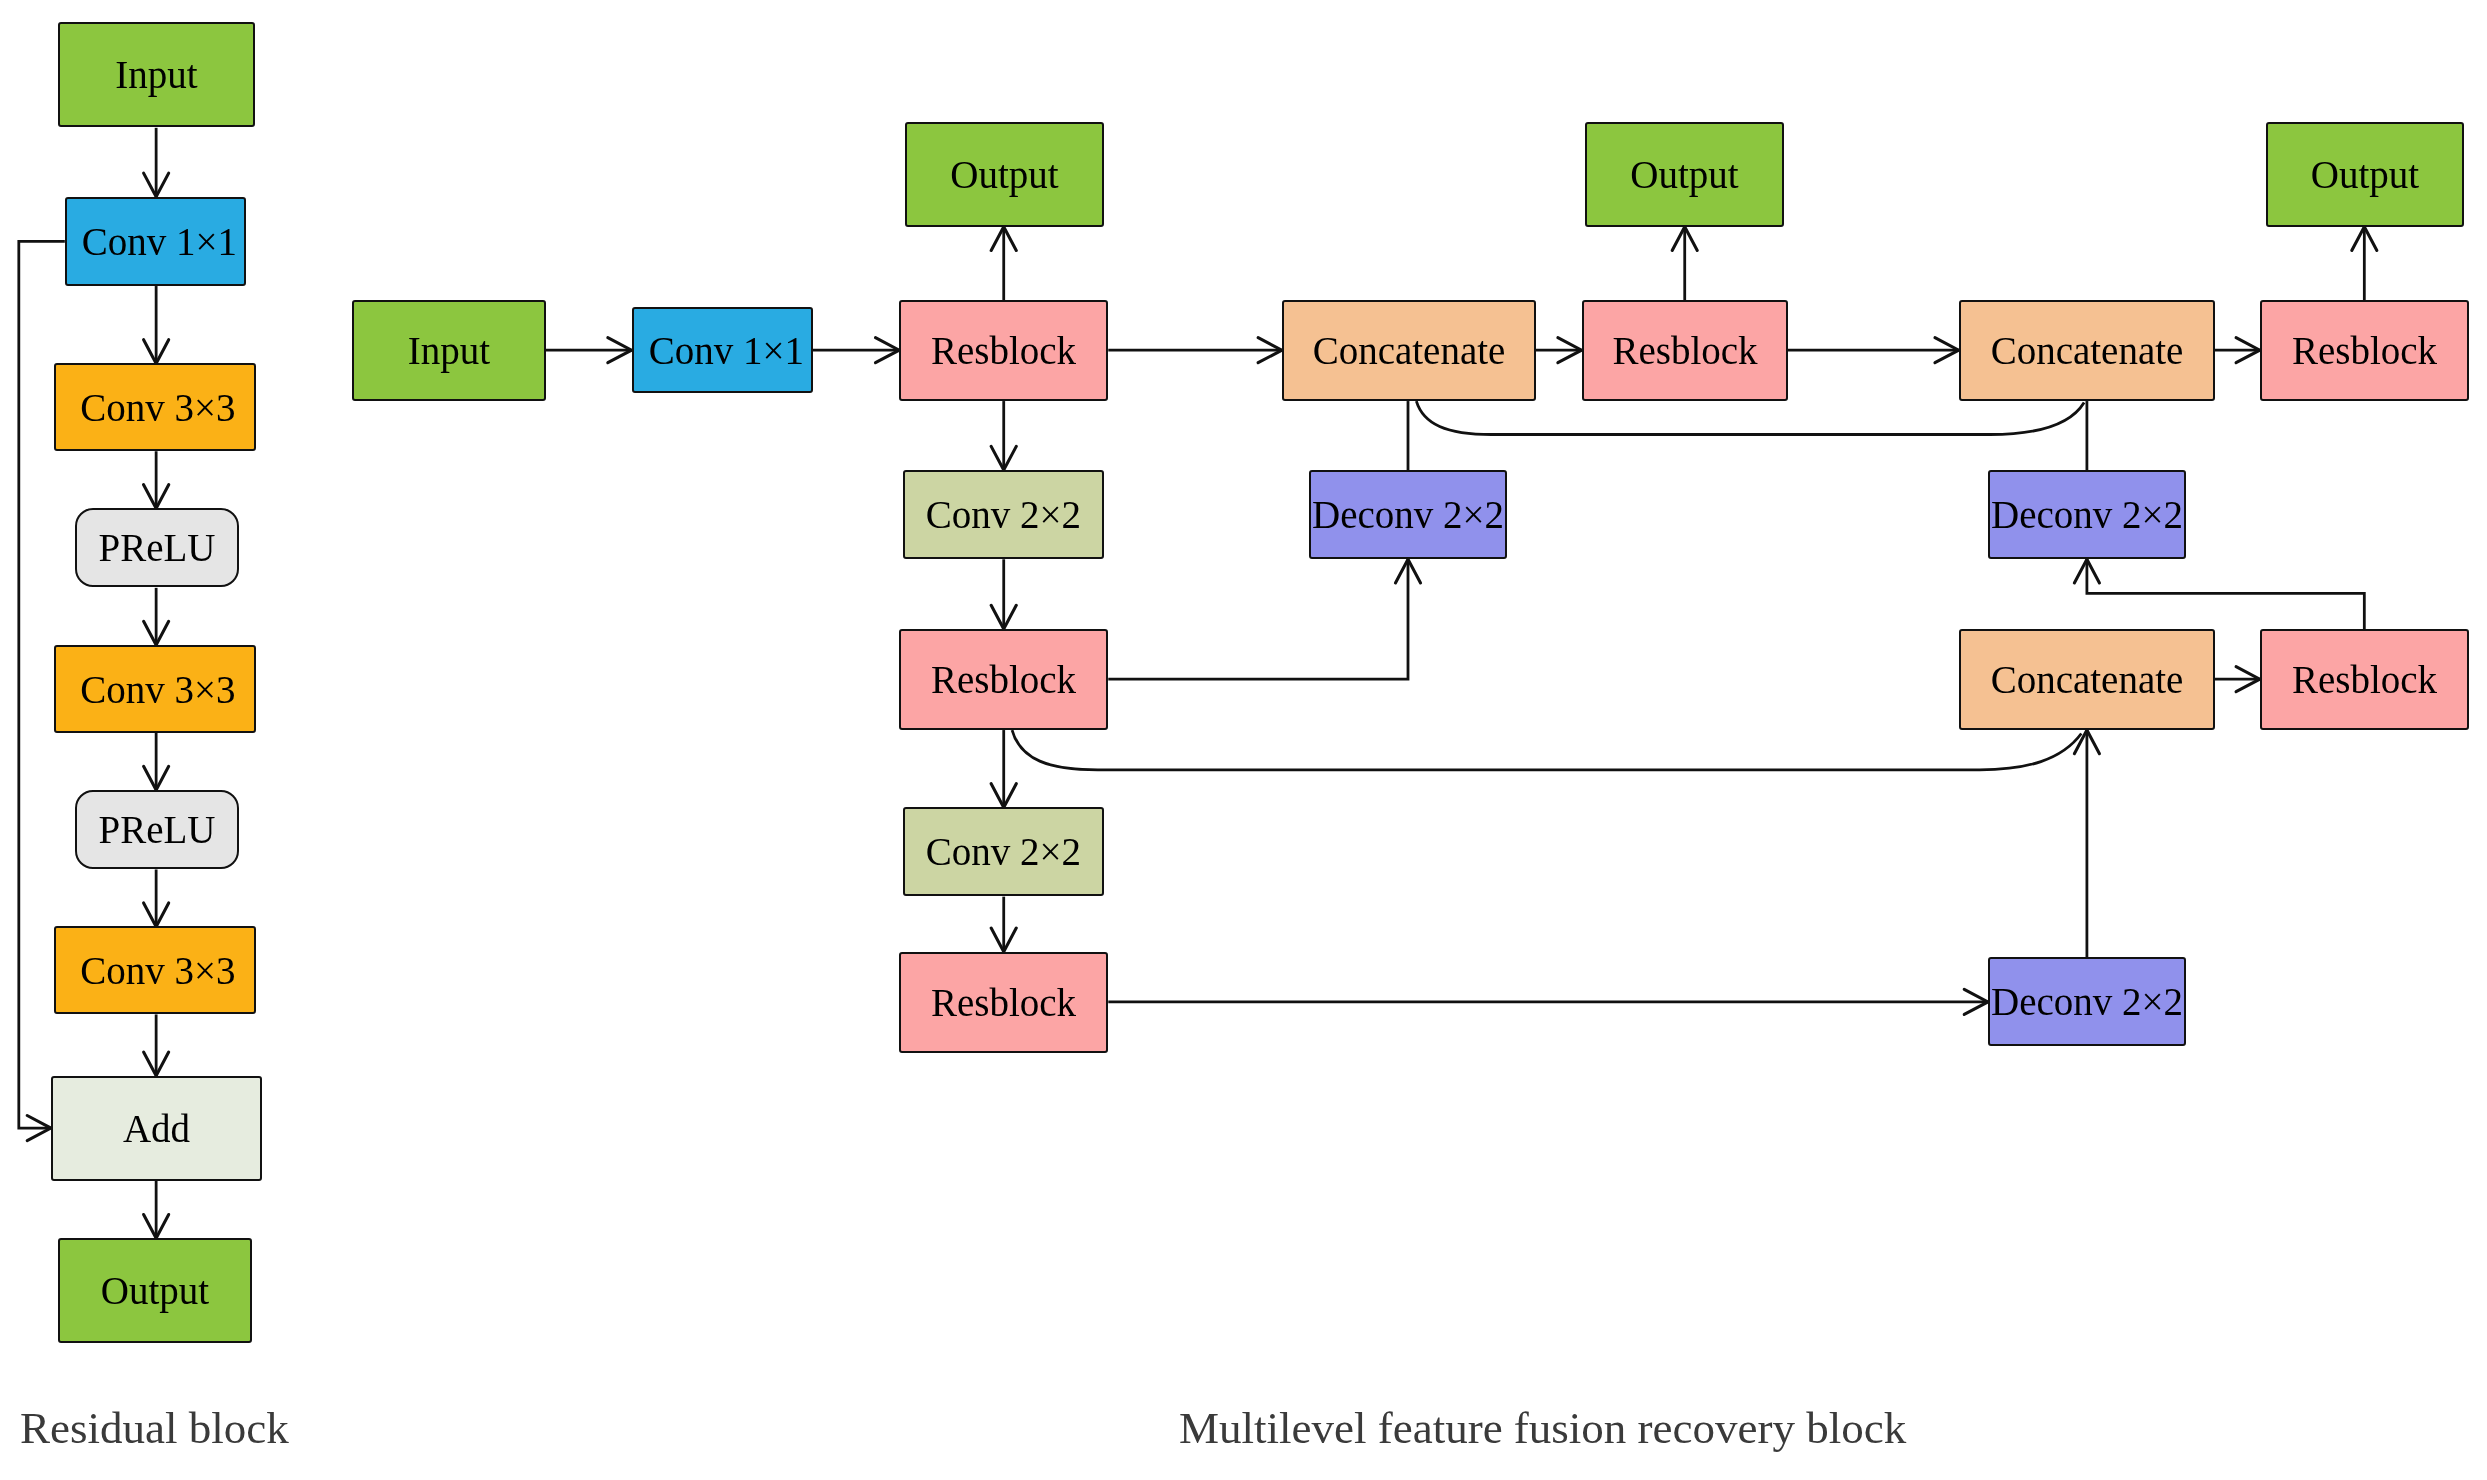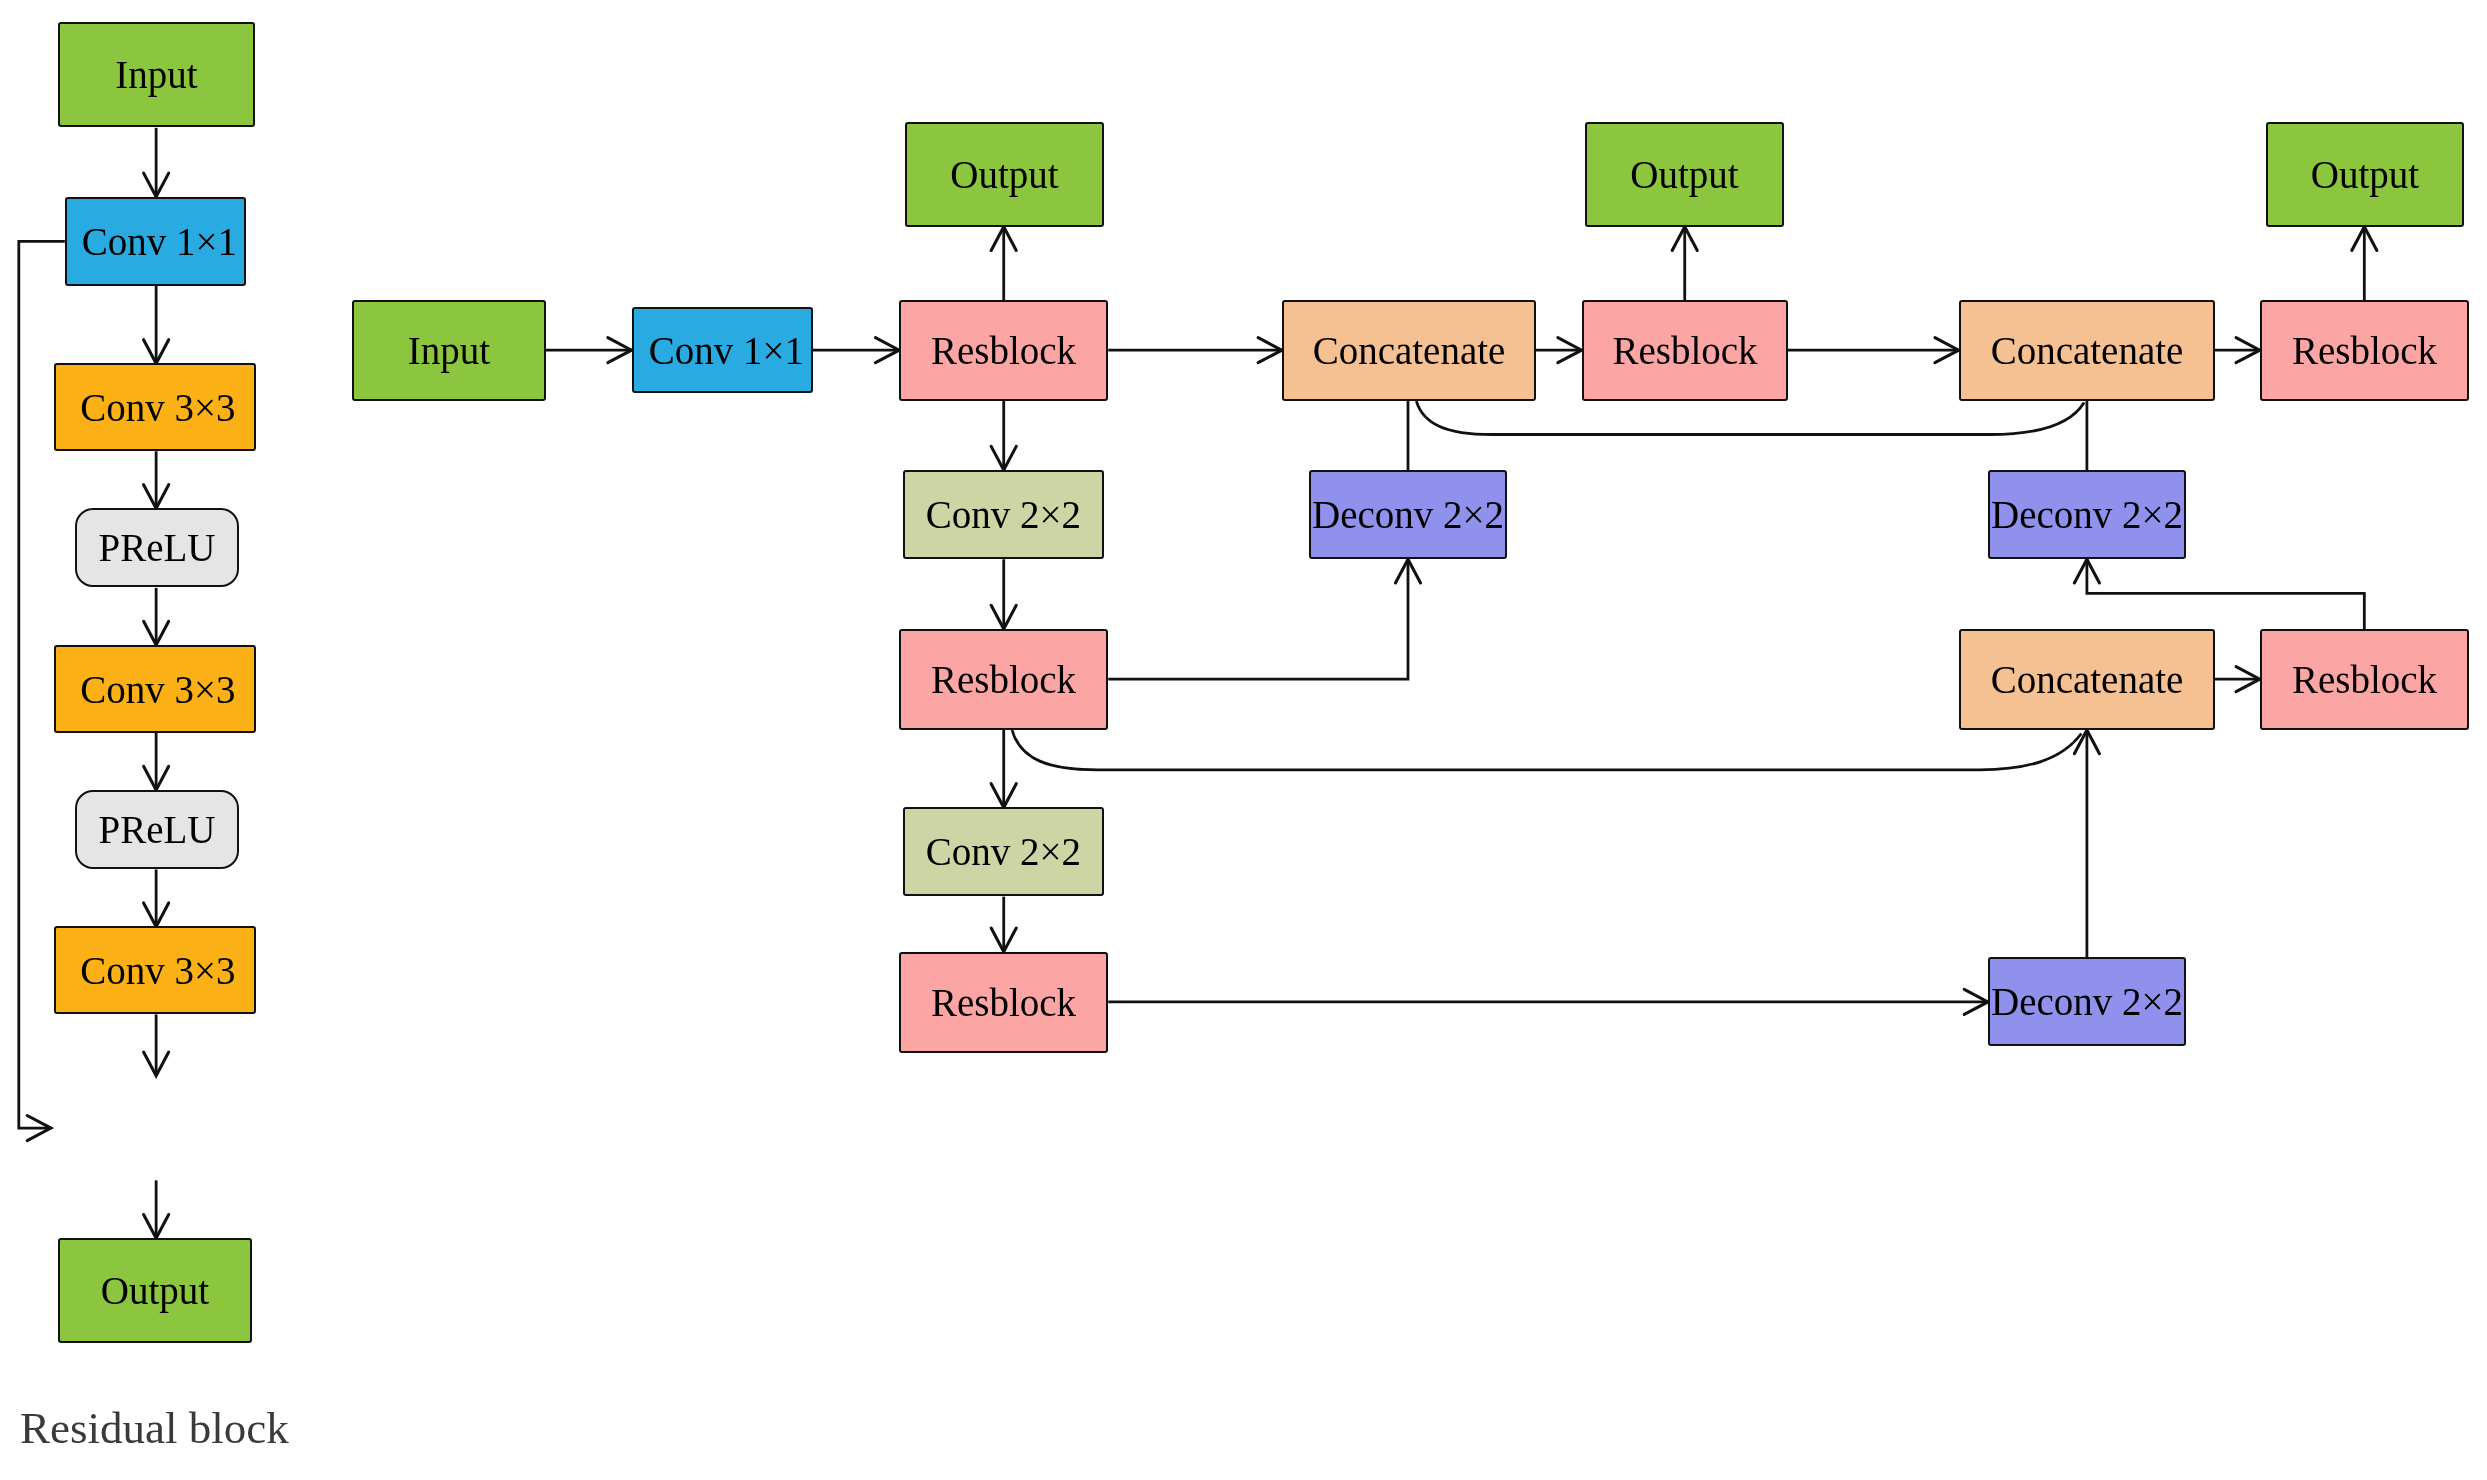--- a/index.html
+++ b/index.html
@@ -115,20 +115,21 @@
     <path class="wire" d="M 1452 1047 C 1464 1090 1505 1104 1575 1104 L 2840 1104 C 2908 1104 2958 1090 2986 1052"></path>
   </svg>
 
   <div class="node c-green" id="rb-input">Input</div>
   <div class="node c-blue" id="rb-conv1x1">Conv 1×1</div>
   <div class="node c-amber" id="rb-conv3-1">Conv 3×3</div>
   <div class="node c-lav" id="rb-prelu-1">PReLU</div>
   <div class="node c-amber" id="rb-conv3-2">Conv 3×3</div>
   <div class="node c-lav" id="rb-prelu-2">PReLU</div>
   <div class="node c-amber" id="rb-conv3-3">Conv 3×3</div>
+  <div class="node c-add" id="rb-add">Add</div>
   <div class="node c-green" id="rb-output">Output</div>
 
   <div class="node c-green" id="mf-input">Input</div>
   <div class="node c-blue" id="mf-conv1x1">Conv 1×1</div>
   <div class="node c-cyan" id="mf-resblock1">Resblock</div>
   <div class="node c-green" id="mf-output1">Output</div>
   <div class="node c-peach" id="mf-concat1">Concatenate</div>
   <div class="node c-cyan" id="mf-resblock3">Resblock</div>
   <div class="node c-green" id="mf-output2">Output</div>
   <div class="node c-peach" id="mf-concat2">Concatenate</div>
@@ -138,15 +139,16 @@
   <div class="node c-purple" id="mf-deconv-a">Deconv 2×2</div>
   <div class="node c-purple" id="mf-deconv-b">Deconv 2×2</div>
   <div class="node c-cyan" id="mf-resblock2">Resblock</div>
   <div class="node c-peach" id="mf-concat3">Concatenate</div>
   <div class="node c-cyan" id="mf-resblock5">Resblock</div>
   <div class="node c-sage" id="mf-conv2x2b">Conv 2×2</div>
   <div class="node c-cyan" id="mf-resblock4">Resblock</div>
   <div class="node c-purple" id="mf-deconv-c">Deconv 2×2</div>
 
   <div class="caption" id="caption-residual">Residual block</div>
+  <div class="caption" id="caption-fusion">Multilevel feature fusion recovery block</div>
 
 </div>
 
 
 </body></html>

